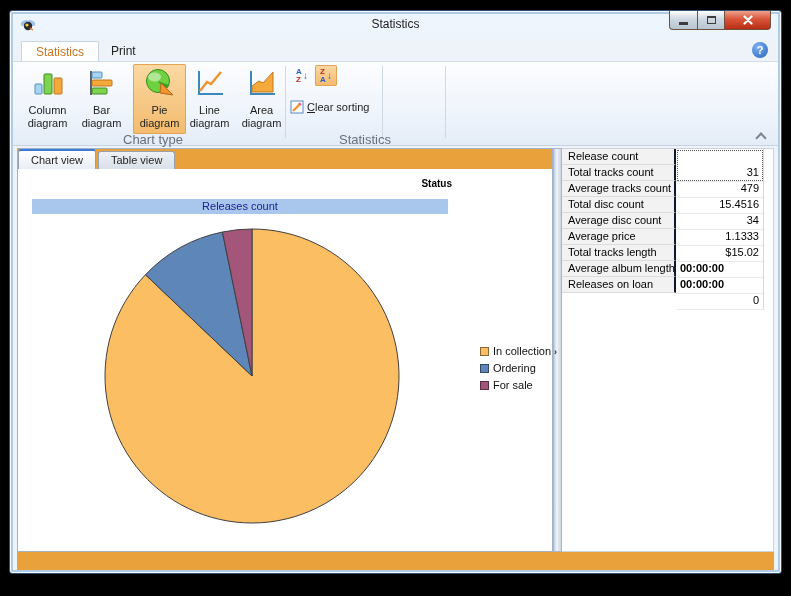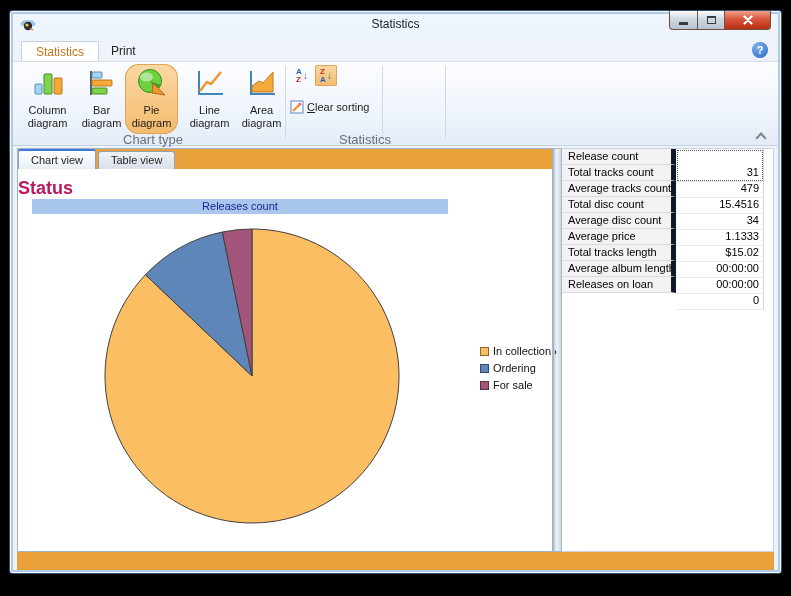--- a/index.html
+++ b/index.html
@@ -53,38 +53,38 @@
   .show-btn .blabel { margin-top:2px; }
   .drop-arrow { font-size:8px; color:#444; }
 
   
   .main { position:absolute; left:4px; right:4px; top:109px; bottom:18px; display:flex; }
   .chart-panel { flex:1; border:1px solid #9fb4cc; background:#fff; position:relative; }
   .view-strip { position:absolute; left:0; top:0; right:0; height:20px; background:#e9a23b; display:flex; align-items:flex-end; }
   .vtab { height:18px; padding:0 12px; font-size:11px; line-height:17px; color:#1e1e1e; border:1px solid #93a1b1; border-bottom:none; border-radius:3px 3px 0 0; background:linear-gradient(#eef1f5,#d9e0e9); margin-right:2px; }
   .vtab.active { height:20px; line-height:19px; background:linear-gradient(#ffffff,#e8eef5); border-top:2px solid #3b7ad6; }
   .chart-area { position:absolute; left:0; top:20px; right:0; bottom:0; background:#fff; }
-  .chart-title { position:absolute; left:0; right:100px; top:9px; text-align:left; font-size:18px; font-weight:bold; color:#be185d; }
+  .chart-title { position:absolute; left:0; right:100px; top:9px; text-align:right; font-size:10px; font-weight:bold; color:#000000; }
   .series-banner { position:absolute; left:14px; width:416px; top:30px; height:15px; background:#a9c7ec; text-align:center; font-size:11px; line-height:15px; color:#1c2292; }
   .pie-svg { position:absolute; left:84px; top:57px; }
   .legend { position:absolute; left:462px; top:176px; }
   .legend-item { display:flex; align-items:center; margin-bottom:5px; }
   .legend-swatch { width:9px; height:9px; margin-right:4px; border:1px solid rgba(0,0,0,.45); }
   .legend-label { font-size:11px; color:#111; white-space:nowrap; }
 
   .splitter { width:9px; background:linear-gradient(90deg,#c3cfdd,#eef4fa 40%,#c9d5e2); border:1px solid #a9b7c6; position:relative; }
   .split-arrow { position:absolute; left:0; top:198px; font-size:9px; color:#2a2a2a; font-weight:bold; }
 
   .stats-panel { width:212px; background:#fff; position:relative; border:1px solid #c9d4e0; border-left:none; }
   .stats-table { position:absolute; left:0; top:0; }
   .srow { display:flex; height:16px; }
-  .scell-label { width:114px; background:#f2f2f2; border-bottom:1px solid #dcdcdc; border-right:5px solid #0f172a; font-size:11px; line-height:15px; padding-left:6px; color:#000; white-space:nowrap; overflow:hidden; }
+  .scell-label { width:114px; background:#f2f2f2; border-bottom:1px solid #dcdcdc; border-right:2px solid #0f172a; font-size:11px; line-height:15px; padding-left:6px; color:#000; white-space:nowrap; overflow:hidden; }
   .scell-value { width:88px; border-bottom:1px solid #ebebeb; border-right:1px solid #d8d8d8; font-size:11px; line-height:15px; padding:16px 4px; color:#000; }
   .scell-value.right { text-align:right; }
-  .scell-value.left { text-align:right; }
+  .scell-value.left { text-align:left;font-weight:bold; }
   .scell-value.selected { outline:1px dotted #5a5a5a; outline-offset:-2px; }
 
   .bottom-strip { position:absolute; left:4px; right:4px; bottom:0; height:18px; background:#e9a23b; }
 </style>
 </head>
 <body>
 
 <div class="window">
 
   <div class="titlebar">
@@ -139,21 +139,21 @@
           <rect x="6" y="5" width="10" height="6" rx="1" fill="#a6d4f2" stroke="#5590b8"></rect>
           <rect x="6" y="13" width="20" height="6" rx="1" fill="#f5a93d" stroke="#c07818"></rect>
           <rect x="6" y="21" width="15" height="6" rx="1" fill="#7ed34f" stroke="#3f8f1f"></rect>
         </svg>
         <div class="blabel">
           <div>Bar</div>
           <div>diagram</div>
         </div>
       </div>
 
-      <div class="big-btn active" style="left:112px;border-radius:14px;">
+      <div class="big-btn active" style="left:120px;">
         <svg class="bicon" viewBox="0 0 32 32">
           <circle cx="14" cy="14" r="11.5" fill="#6fd13f" stroke="#2f8f1f"></circle>
           <ellipse cx="10.5" cy="10" rx="6.5" ry="4.5" fill="#ffffff" opacity="0.45"></ellipse>
           <path d="M14 14 L25 18 L20 24 Z" fill="#3f9f22"></path>
           <path d="M17 16 L29 28 L16 26 Z" fill="#f0952f" stroke="#b5681c"></path>
         </svg>
         <div class="blabel">
           <div>Pie</div>
           <div>diagram</div>
         </div>

